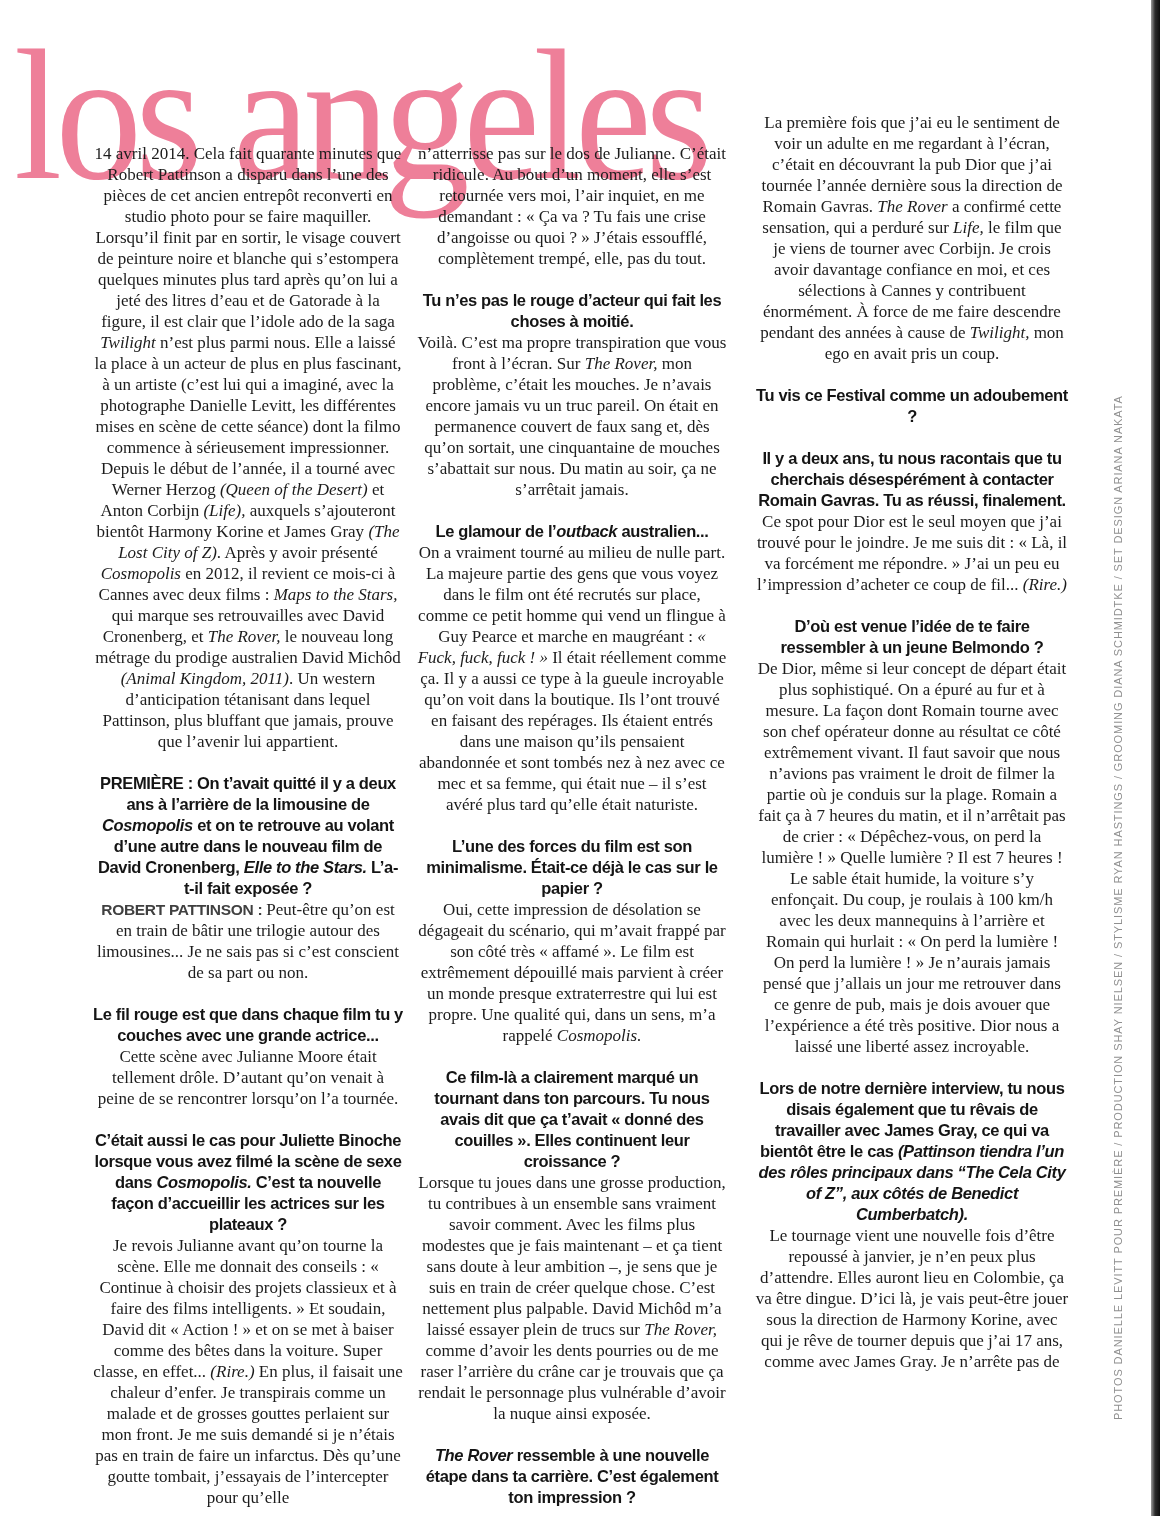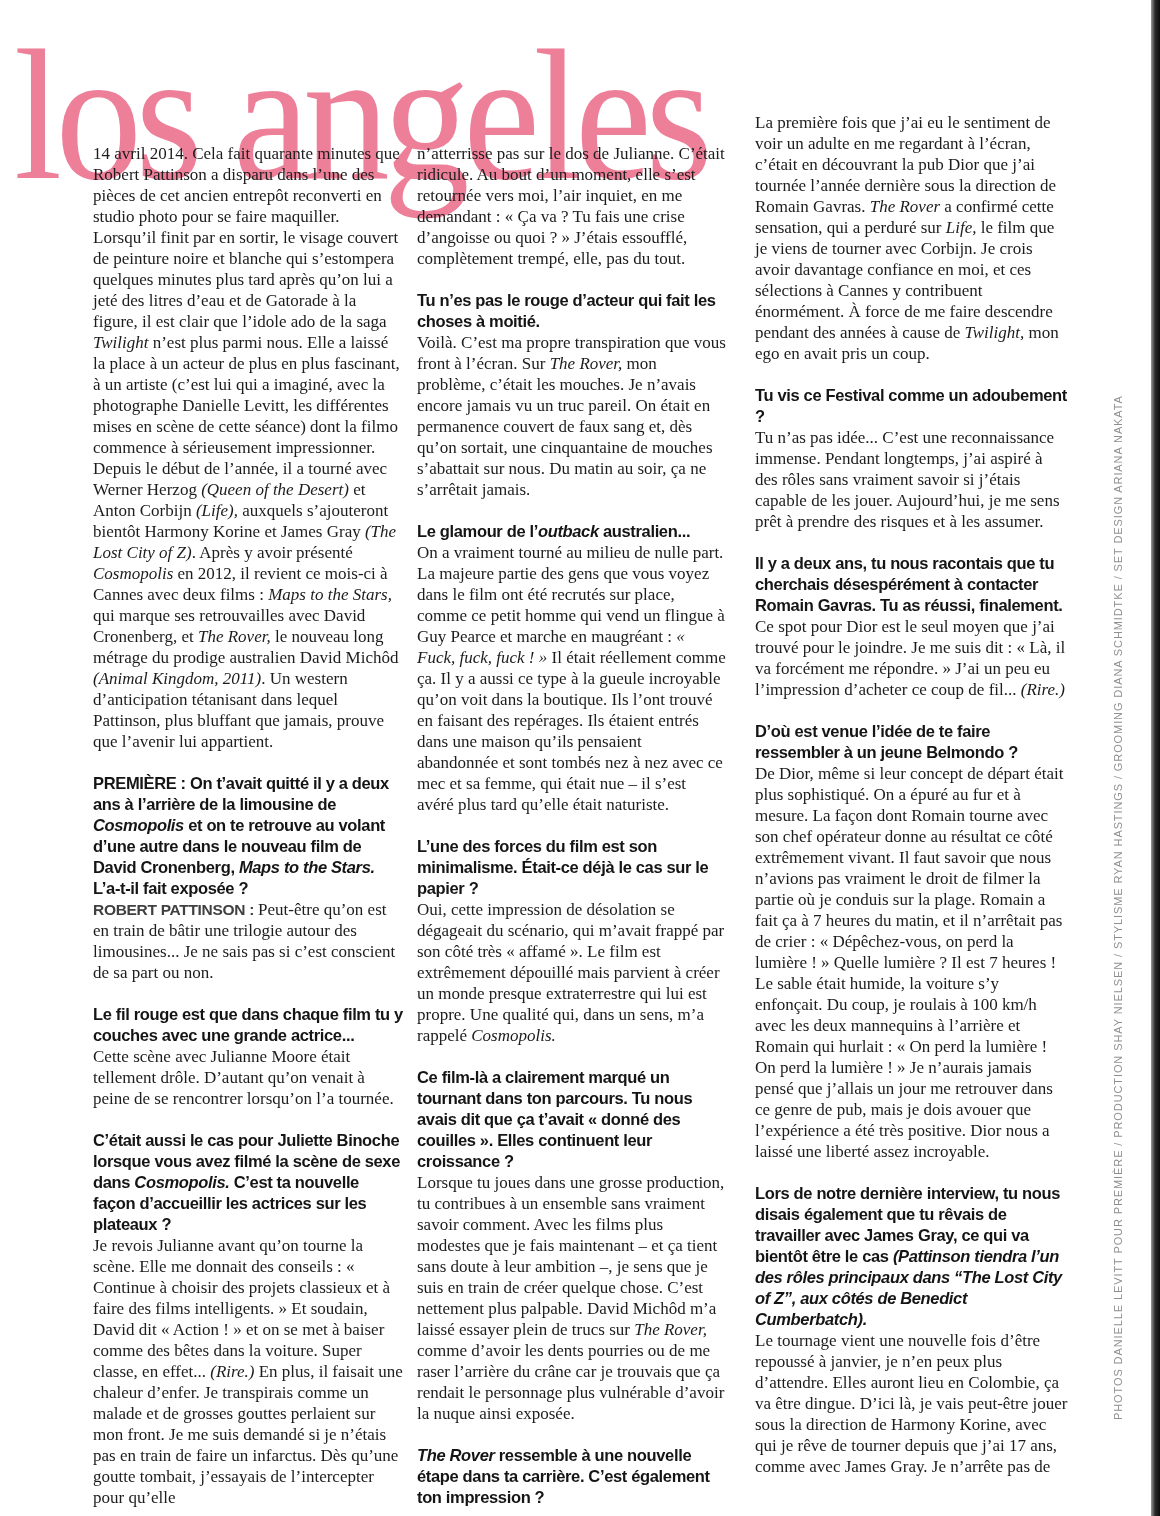--- a/index.html
+++ b/index.html
@@ -12,21 +12,21 @@
     position:absolute; left:14px; top:26px;
     font-family:"Liberation Serif", serif;
     font-size:186px; line-height:0.96;
     letter-spacing:-7px; white-space:nowrap;
     transform:scaleX(0.93); transform-origin:left top;
     z-index:1; font-weight:400;
   }
   .col {
     position:absolute; width:310px; z-index:2;
     font-size:17px; line-height:21px; color:#1c1c1c;
-    text-align:left;
+    text-align:center;
   }
   .col-1 { left:93px;  top:143px; }
   .col-2 { left:417px; top:143px; }
   .col-3 { left:755px; top:112px; width:314px; }
   p.block { margin:0; padding:0; }
   p.block + p.q, p.block + p.intro { margin-top:21px; }
   p.q {
     font-family:"Liberation Sans", sans-serif;
     font-weight:700; font-size:16.5px; line-height:21px;
     letter-spacing:-0.35px; color:#151515;
@@ -48,21 +48,21 @@
     z-index:3;
   }
 </style>
 </head>
 <body>
 
 <div class="headline" style="color: rgb(238, 127, 153);">los angeles</div>
 
 <div class="col col-1">
     <p class="block intro"><span>14 avril 2014. Cela fait quarante minutes que Robert Pattinson a disparu dans l’une des pièces de cet ancien entrepôt reconverti en studio photo pour se faire maquiller. Lorsqu’il finit par en sortir, le visage couvert de peinture noire et blanche qui s’estompera quelques minutes plus tard après qu’on lui a jeté des litres d’eau et de Gatorade à la figure, il est clair que l’idole ado de la saga </span><i>Twilight</i><span> n’est plus parmi nous. Elle a laissé la place à un acteur de plus en plus fascinant, à un artiste (c’est lui qui a imaginé, avec la photographe Danielle Levitt, les différentes mises en scène de cette séance) dont la filmo commence à sérieusement impressionner. Depuis le début de l’année, il a tourné avec Werner Herzog </span><i>(Queen of the Desert)</i><span> et Anton Corbijn </span><i>(Life),</i><span> auxquels s’ajouteront bientôt Harmony Korine et James Gray </span><i>(The Lost City of Z)</i><span>. Après y avoir présenté </span><i>Cosmopolis</i><span> en 2012, il revient ce mois-ci à Cannes avec deux films : </span><i>Maps to the Stars,</i><span> qui marque ses retrouvailles avec David Cronenberg, et </span><i>The Rover,</i><span> le nouveau long métrage du prodige australien David Michôd </span><i>(Animal Kingdom, 2011)</i><span>. Un western d’anticipation tétanisant dans lequel Pattinson, plus bluffant que jamais, prouve que l’avenir lui appartient.</span></p>
-    <p class="block q"><span>PREMIÈRE : On t’avait quitté il y a deux ans à l’arrière de la limousine de </span><i>Cosmopolis</i><span> et on te retrouve au volant d’une autre dans le nouveau film de David Cronenberg, </span><i>Maps to the Stars.</i><span> L’a-t-il fait exposée ?</span></p>
+    <p class="block q"><span>PREMIÈRE : On t’avait quitté il y a deux ans à l’arrière de la limousine de </span><i>Cosmopolis</i><span> et on te retrouve au volant d’une autre dans le nouveau film de David Cronenberg, </span><i>Elle to the Stars.</i><span> L’a-t-il fait exposée ?</span></p>
     <p class="block a"><span class="lead">ROBERT PATTINSON : </span><span>Peut-être qu’on est en train de bâtir une trilogie autour des limousines... Je ne sais pas si c’est conscient de sa part ou non.</span></p>
     <p class="block q"><span>Le fil rouge est que dans chaque film tu y couches avec une grande actrice...</span></p>
     <p class="block a"><span>Cette scène avec Julianne Moore était tellement drôle. D’autant qu’on venait à peine de se rencontrer lorsqu’on l’a tournée.</span></p>
     <p class="block q"><span>C’était aussi le cas pour Juliette Binoche lorsque vous avez filmé la scène de sexe dans </span><i>Cosmopolis.</i><span> C’est ta nouvelle façon d’accueillir les actrices sur les plateaux ?</span></p>
     <p class="block a"><span>Je revois Julianne avant qu’on tourne la scène. Elle me donnait des conseils : « Continue à choisir des projets classieux et à faire des films intelligents. » Et soudain, David dit « Action ! » et on se met à baiser comme des bêtes dans la voiture. Super classe, en effet... </span><i>(Rire.)</i><span> En plus, il faisait une chaleur d’enfer. Je transpirais comme un malade et de grosses gouttes perlaient sur mon front. Je me suis demandé si je n’étais pas en train de faire un infarctus. Dès qu’une goutte tombait, j’essayais de l’intercepter pour qu’elle</span></p>
   </div>
 
 <div class="col col-2">
     <p class="block a"><span>n’atterrisse pas sur le dos de Julianne. C’était ridicule. Au bout d’un moment, elle s’est retournée vers moi, l’air inquiet, en me demandant : « Ça va ? Tu fais une crise d’angoisse ou quoi ? » J’étais essoufflé, complètement trempé, elle, pas du tout.</span></p>
     <p class="block q"><span>Tu n’es pas le rouge d’acteur qui fait les choses à moitié.</span></p>
@@ -72,24 +72,23 @@
     <p class="block q"><span>L’une des forces du film est son minimalisme. Était-ce déjà le cas sur le papier ?</span></p>
     <p class="block a"><span>Oui, cette impression de désolation se dégageait du scénario, qui m’avait frappé par son côté très « affamé ». Le film est extrêmement dépouillé mais parvient à créer un monde presque extraterrestre qui lui est propre. Une qualité qui, dans un sens, m’a rappelé </span><i>Cosmopolis.</i></p>
     <p class="block q"><span>Ce film-là a clairement marqué un tournant dans ton parcours. Tu nous avais dit que ça t’avait « donné des couilles ». Elles continuent leur croissance ?</span></p>
     <p class="block a"><span>Lorsque tu joues dans une grosse production, tu contribues à un ensemble sans vraiment savoir comment. Avec les films plus modestes que je fais maintenant – et ça tient sans doute à leur ambition –, je sens que je suis en train de créer quelque chose. C’est nettement plus palpable. David Michôd m’a laissé essayer plein de trucs sur </span><i>The Rover,</i><span> comme d’avoir les dents pourries ou de me raser l’arrière du crâne car je trouvais que ça rendait le personnage plus vulnérable d’avoir la nuque ainsi exposée.</span></p>
     <p class="block q"><i>The Rover</i><span> ressemble à une nouvelle étape dans ta carrière. C’est également ton impression ?</span></p>
   </div>
 
 <div class="col col-3">
     <p class="block a"><span>La première fois que j’ai eu le sentiment de voir un adulte en me regardant à l’écran, c’était en découvrant la pub Dior que j’ai tournée l’année dernière sous la direction de Romain Gavras. </span><i>The Rover</i><span> a confirmé cette sensation, qui a perduré sur </span><i>Life,</i><span> le film que je viens de tourner avec Corbijn. Je crois avoir davantage confiance en moi, et ces sélections à Cannes y contribuent énormément. À force de me faire descendre pendant des années à cause de </span><i>Twilight,</i><span> mon ego en avait pris un coup.</span></p>
     <p class="block q"><span>Tu vis ce Festival comme un adoubement ?</span></p>
-    <p class="block a"><span>Tu n’as pas idée... C’est une reconnaissance immense. Pendant longtemps, j’ai aspiré à des rôles sans vraiment savoir si j’étais capable de les jouer. Aujourd’hui, je me sens prêt à prendre des risques et à les assumer.</span></p>
     <p class="block q"><span>Il y a deux ans, tu nous racontais que tu cherchais désespérément à contacter Romain Gavras. Tu as réussi, finalement.</span></p>
     <p class="block a"><span>Ce spot pour Dior est le seul moyen que j’ai trouvé pour le joindre. Je me suis dit : « Là, il va forcément me répondre. » J’ai un peu eu l’impression d’acheter ce coup de fil... </span><i>(Rire.)</i></p>
     <p class="block q"><span>D’où est venue l’idée de te faire ressembler à un jeune Belmondo ?</span></p>
     <p class="block a"><span>De Dior, même si leur concept de départ était plus sophistiqué. On a épuré au fur et à mesure. La façon dont Romain tourne avec son chef opérateur donne au résultat ce côté extrêmement vivant. Il faut savoir que nous n’avions pas vraiment le droit de filmer la partie où je conduis sur la plage. Romain a fait ça à 7 heures du matin, et il n’arrêtait pas de crier : « Dépêchez-vous, on perd la lumière ! » Quelle lumière ? Il est 7 heures ! Le sable était humide, la voiture s’y enfonçait. Du coup, je roulais à 100 km/h avec les deux mannequins à l’arrière et Romain qui hurlait : « On perd la lumière ! On perd la lumière ! » Je n’aurais jamais pensé que j’allais un jour me retrouver dans ce genre de pub, mais je dois avouer que l’expérience a été très positive. Dior nous a laissé une liberté assez incroyable.</span></p>
-    <p class="block q"><span>Lors de notre dernière interview, tu nous disais également que tu rêvais de travailler avec James Gray, ce qui va bientôt être le cas </span><i>(Pattinson tiendra l’un des rôles principaux dans “The Lost City of Z”, aux côtés de Benedict Cumberbatch).</i></p>
+    <p class="block q"><span>Lors de notre dernière interview, tu nous disais également que tu rêvais de travailler avec James Gray, ce qui va bientôt être le cas </span><i>(Pattinson tiendra l’un des rôles principaux dans “The Cela City of Z”, aux côtés de Benedict Cumberbatch).</i></p>
     <p class="block a"><span>Le tournage vient une nouvelle fois d’être repoussé à janvier, je n’en peux plus d’attendre. Elles auront lieu en Colombie, ça va être dingue. D’ici là, je vais peut-être jouer sous la direction de Harmony Korine, avec qui je rêve de tourner depuis que j’ai 17 ans, comme avec James Gray. Je n’arrête pas de</span></p>
   </div>
 
 <div class="credits">PHOTOS DANIELLE LEVITT POUR PREMIÈRE / PRODUCTION SHAY NIELSEN / STYLISME RYAN HASTINGS / GROOMING DIANA SCHMIDTKE / SET DESIGN ARIANA NAKATA</div>
 
 <div class="page-edge"></div>
 
 </body></html>

